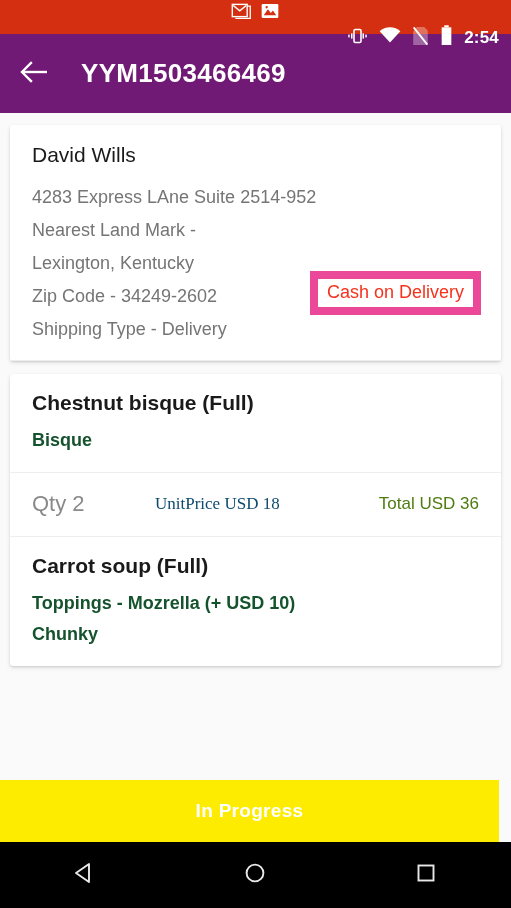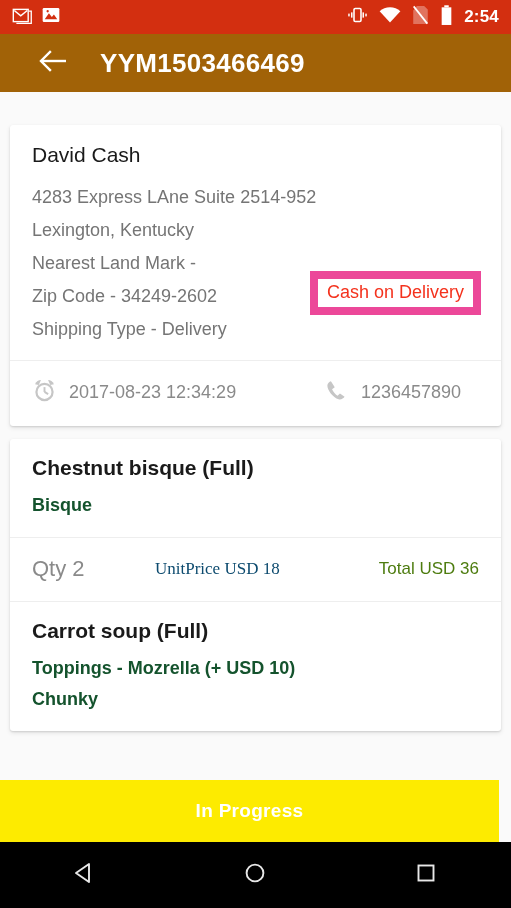--- a/index.html
+++ b/index.html
@@ -17,43 +17,44 @@
   }
 
   
   .status-bar {
     height: 34px;
     background: #d32f10;
     display: flex;
     align-items: center;
     padding: 0 12px;
     position: relative;
+    flex-direction: column;
   }
   .status-left { display: flex; align-items: center; gap: 8px; }
   .status-right {
     margin-left: auto;
     display: flex;
     align-items: center;
     gap: 11px;
   }
   .status-time {
     color: #ffffff;
     font-size: 17px;
     font-weight: bold;
     letter-spacing: .2px;
   }
   .sicon { display: block; }
 
   
   .app-bar {
-    height: 58px;
-    background: #a16207;
-    display: flex;
-    align-items: center;
-    padding: 0 32px;
+    height: 79px;
+    background: #701a75;
+    display: flex;
+    align-items: center;
+    padding: 0 13px;
   }
   .back-btn {
     width: 44px;
     height: 44px;
     display: flex;
     align-items: center;
     justify-content: center;
     cursor: pointer;
     flex: none;
   }
@@ -261,55 +262,33 @@
       </svg>
     </span>
   </div>
   <div class="app-title">YYM1503466469</div>
 </div>
 
 <div class="content">
 
   <div class="card">
     <div class="card-pad">
-      <div class="cust-name">David Cash</div>
+      <div class="cust-name">David Wills</div>
       <div class="addr-wrap">
         <div class="addr-line">4283 Express LAne Suite 2514-952</div>
+        <div class="addr-line">Nearest Land Mark -</div>
         <div class="addr-line">Lexington, Kentucky</div>
-        <div class="addr-line">Nearest Land Mark -</div>
         <div class="addr-line">Zip Code - 34249-2602</div>
         <div class="addr-line">Shipping Type - Delivery</div>
         <div class="cod-badge">Cash on Delivery</div>
       </div>
     </div>
 
     <div class="divider"></div>
 
-    <div class="meta-row">
-      <div class="meta-item">
-        <span>
-          <svg width="25" height="25" viewBox="0 0 26 26">
-            <circle cx="13" cy="14.5" r="8.4" fill="none" stroke="#c6c6c6" stroke-width="2.3"></circle>
-            <line x1="13" y1="9.5" x2="13" y2="14.5" stroke="#c6c6c6" stroke-width="2"></line>
-            <line x1="13" y1="14.5" x2="16.8" y2="16.8" stroke="#c6c6c6" stroke-width="2"></line>
-            <path d="M3.2 6.4 C4.6 3.6 7 2.1 9.3 2.2 L7 7.2 Z" fill="#c6c6c6"></path>
-            <path d="M22.8 6.4 C21.4 3.6 19 2.1 16.7 2.2 L19 7.2 Z" fill="#c6c6c6"></path>
-          </svg>
-        </span>
-        <span class="meta-text">2017-08-23 12:34:29</span>
-      </div>
-      <div class="meta-item phone">
-        <span>
-          <svg width="25" height="25" viewBox="0 0 26 26">
-            <path d="M7.2 3.4 C5.6 3.9 3.6 5.6 3.5 7.6 C3.3 12.6 9.2 20.4 15.2 22.2 C17.6 22.9 20.4 21.4 21.4 19.6 L16.6 16.2 L14.1 18.5 C11.6 17 9.4 14.4 8.4 11.8 L11.2 9.6 Z" fill="#c6c6c6"></path>
-          </svg>
-        </span>
-        <span class="meta-text">1236457890</span>
-      </div>
-    </div>
   </div>
 
   <div class="card">
 
     <div class="item-top">
       <div class="item-name">Chestnut bisque (Full)</div>
       <div class="item-sub">Bisque</div>
     </div>
 
     <div class="divider"></div>

